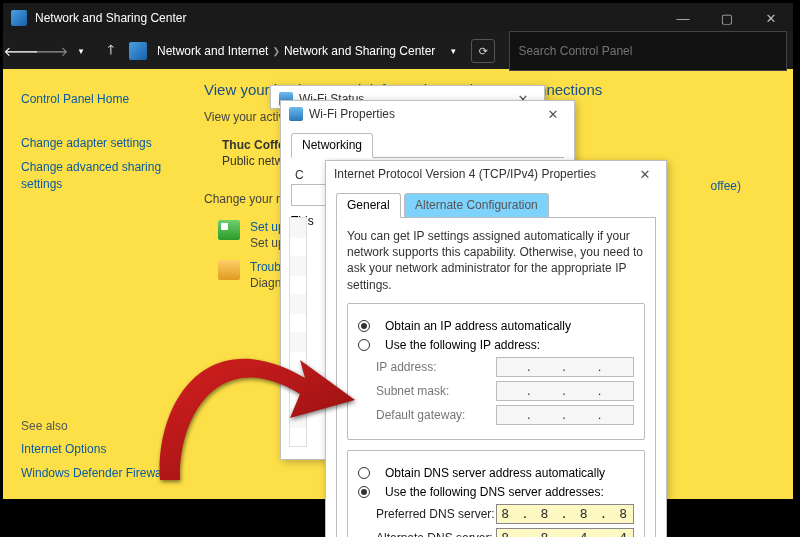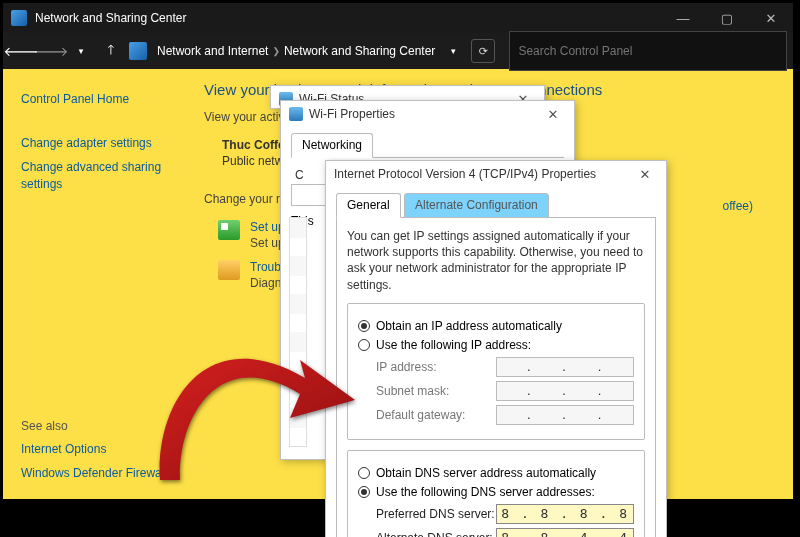--- a/index.html
+++ b/index.html
@@ -32,33 +32,33 @@
   .sub { margin-bottom: 14px; color: #444; }
   .net { padding-left: 18px; }
   .net .name { font-weight: 600; margin-bottom: 2px; }
   .task { display: flex; gap: 10px; margin: 10px 0 0 14px; align-items: flex-start; }
   .taskicon { width: 22px; height: 20px; }
   .taskicon.setup { background: linear-gradient(#6fcf6f,#2a9a2a); border-radius: 2px; position: relative; }
   .taskicon.setup::before { content:""; position:absolute; left:3px; top:3px; width:7px; height:7px; background:#fff; border-radius:1px; }
   .taskicon.fix { background: linear-gradient(#ffcf66,#e09a20); border-radius: 2px; }
   .task a { color: #0a5aa0; text-decoration: none; }
   .task .desc { color: #444; margin-top: 2px; }
-  .coffee { position:absolute; right: 40px; top: 110px; color:#0a5aa0; font-size:12px;margin-top:20px; }
+  .coffee { position:absolute; right: 52px; top: 110px; color:#0a5aa0; font-size:12px; }
 
   
   .dlg { position: absolute; background: #fff; border: 1px solid #bfbfbf; box-shadow: 2px 2px 8px rgba(0,0,0,0.25); font-size: 12px; }
   .dlghdr { height: 26px; display: flex; align-items: center; padding: 0 6px 0 8px; color: #333; }
   .dlghdr .sm { width: 14px; height: 14px; margin-right: 6px; background: linear-gradient(#6abbef,#2a78b8); border-radius: 2px; }
   .dlghdr .x { margin-left: auto; width: 30px; text-align: center; color: #555; font-size: 13px; }
   .dlgbody { padding: 6px 10px 10px; }
   .tab { display:inline-block; padding: 4px 10px 5px; border: 1px solid #bbb; border-bottom: 1px solid #fff; background:#fff; border-radius: 3px 3px 0 0; position:relative; z-index:2; }
   .tab.inactive { background:#7dd3fc; border-bottom:1px solid #bbb; color:#555; z-index:1; }
   .tabline { border-bottom:1px solid #bbb; margin-top:-1px; }
   .group { border:1px solid #bbb; border-radius:2px; padding: 10px; margin-top:10px; position:relative; }
-  .radio { display:flex; align-items:center; gap:6px; margin: 5px 0; }
+  .radio { display:flex; align-items:center; gap:15px; margin: 5px 0; }
   .radio .r { width:12px; height:12px; border:1px solid #333; border-radius:50%; display:flex; align-items:center; justify-content:center; flex:none; }
   .radio .r.sel::after { content:""; width:6px; height:6px; background:#333; border-radius:50%; }
   .field { display:flex; align-items:center; margin:4px 0 4px 18px; }
   .field label { width: 140px; color:#777; }
   .ipbox { width: 160px; height: 20px; border:1px solid #bbb; background:#f6f6f6; display:flex; align-items:center; justify-content:space-evenly; font-family: Consolas, monospace; font-size:13px; letter-spacing:2px; color:#333; }
   .ipbox.enabled { background:#fef9c3; border-color:#888; }
   .field.enabled label { color:#222; }
 
   
   .stripes { position:absolute; left:10px; top:36px; width:20px; bottom:10px; background: repeating-linear-gradient(#f7f7f7 0 20px, #fff 20px 38px); border:1px solid #ddd; }

